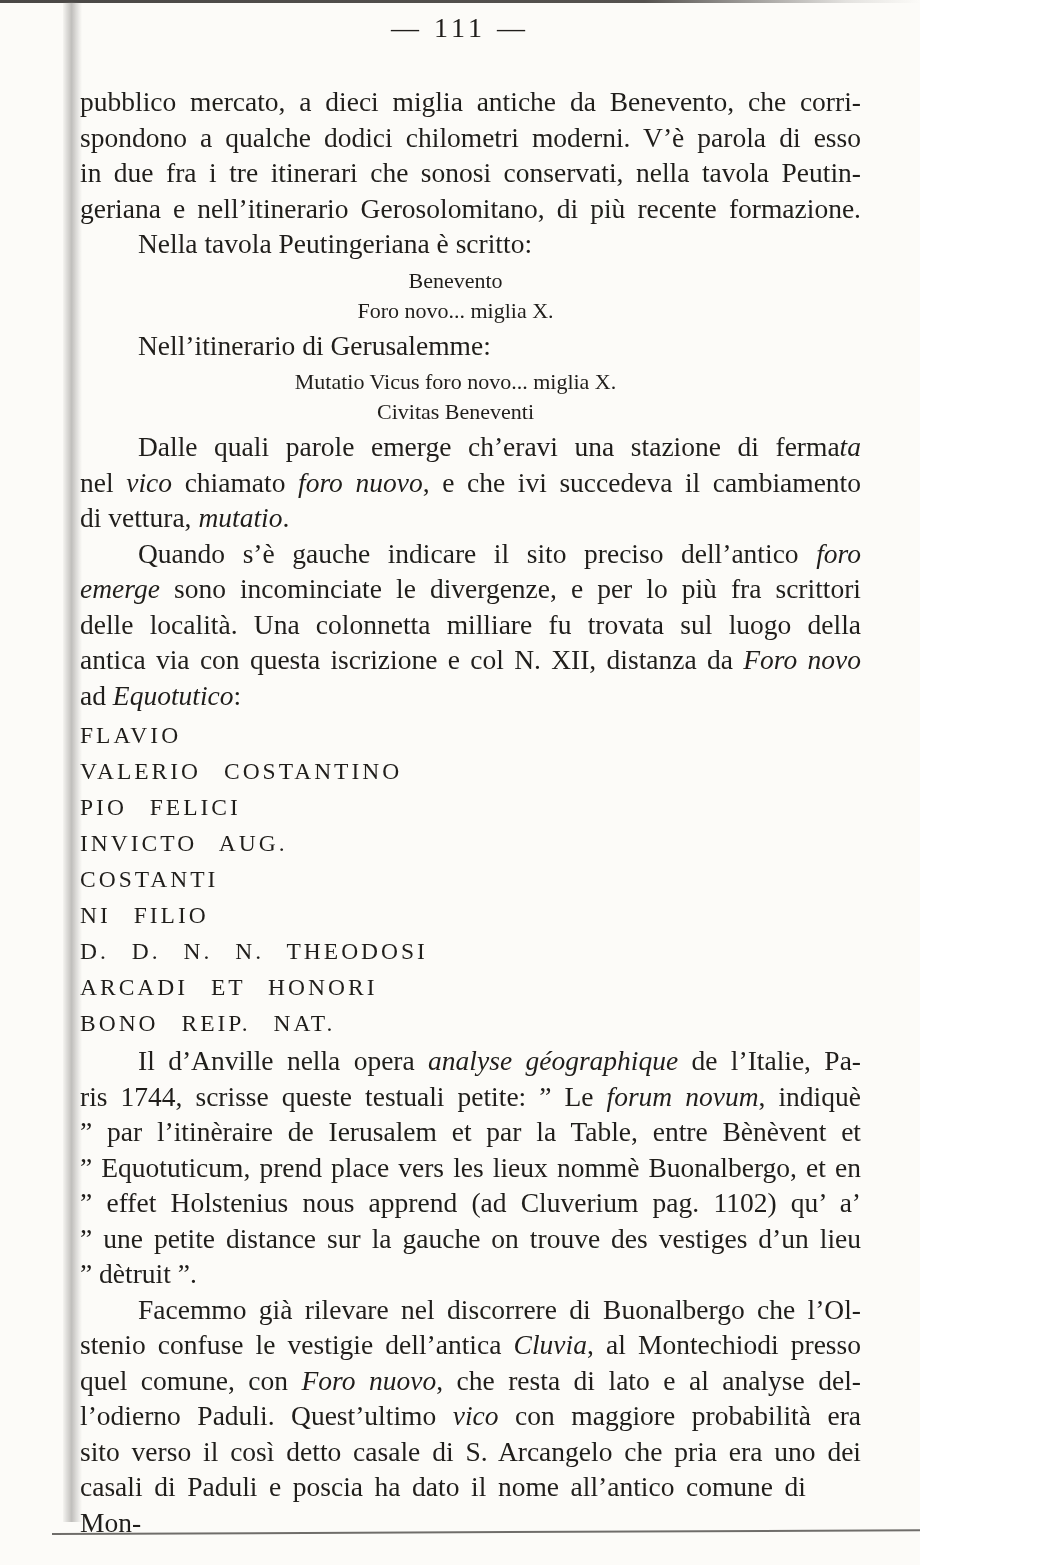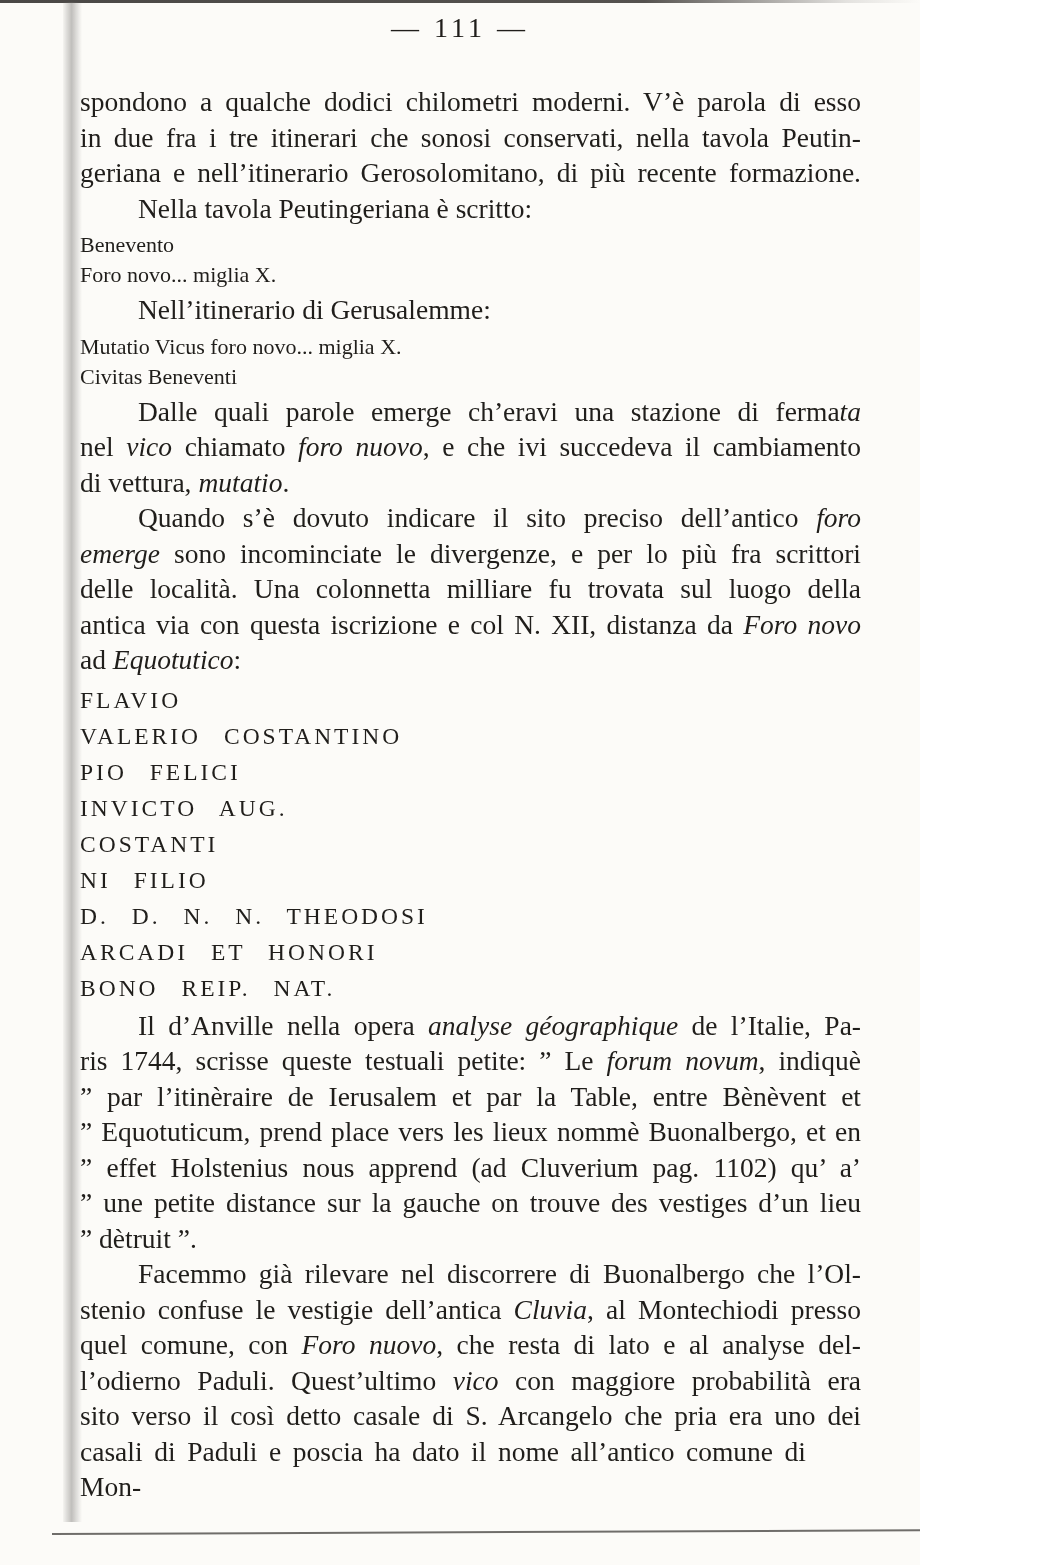--- a/index.html
+++ b/index.html
@@ -41,20 +41,21 @@
     line-height: 35.5px;
     white-space: normal;
   }
   .just { text-align: justify; text-align-last: justify; }
   .ind  { text-indent: 58px; }
   .shortright { padding-right: 55px; } 
   .cgroup { margin: 4px 0 2px 0; }
   .cln {
     font-size: 22px;
     line-height: 30px;
+    text-align: center;
     padding-right: 30px;
   }
   .igroup { margin: 4px 0 2px 0; }
   .iln {
     font-size: 23.5px;
     line-height: 36px;
     letter-spacing: 3px;
     word-spacing: 14px;
     padding-right: 20px;
   }
@@ -68,20 +69,21 @@
 <body>
 
 <div class="page">
   <div class="top-edge"></div>
   <div class="gutter"></div>
 
   <div class="pagenum">— 111 —</div>
 
   <div class="content">
 
+    <div class="ln just"><span>pubblico mercato, a dieci miglia antiche da Benevento, che corri-</span></div>
     <div class="ln just"><span>spondono a qualche dodici chilometri moderni. V’è parola di esso</span></div>
     <div class="ln just"><span>in due fra i tre itinerari che sonosi conservati, nella tavola Peutin-</span></div>
     <div class="ln just"><span>geriana e nell’itinerario Gerosolomitano, di più recente formazione.</span></div>
     <div class="ln ind"><span>Nella tavola Peutingeriana è scritto:</span></div>
 
     <div class="cgroup">
       <div class="cln">Benevento</div>
       <div class="cln">Foro novo... miglia X.</div>
     </div>
 
@@ -89,21 +91,21 @@
 
     <div class="cgroup">
       <div class="cln">Mutatio Vicus foro novo... miglia X.</div>
       <div class="cln">Civitas Beneventi</div>
     </div>
 
     <div class="ln just ind"><span>Dalle quali parole emerge ch’eravi una stazione di ferma</span><span class="it">ta</span></div>
     <div class="ln just"><span>nel </span><span class="it">vico</span><span> chiamato </span><span class="it">foro nuovo</span><span>, e che ivi succedeva il cambiamento</span></div>
     <div class="ln"><span>di vettura, </span><span class="it">mutatio</span><span>.</span></div>
 
-    <div class="ln just ind"><span>Quando s’è dovuto indicare il sito preciso dell’antico </span><span class="it">foro</span></div>
+    <div class="ln just ind"><span>Quando s’è gauche indicare il sito preciso dell’antico </span><span class="it">foro</span></div>
     <div class="ln just"><span class="it">emerge</span><span> sono incominciate le divergenze, e per lo più fra scrittori</span></div>
     <div class="ln just"><span>delle località. Una colonnetta milliare fu trovata sul luogo della</span></div>
     <div class="ln just"><span>antica via con questa iscrizione e col N. XII, distanza da </span><span class="it">Foro novo</span></div>
     <div class="ln"><span>ad </span><span class="it">Equotutico</span><span>:</span></div>
 
     <div class="igroup">
       <div class="iln">FLAVIO</div>
       <div class="iln">VALERIO COSTANTINO</div>
       <div class="iln">PIO FELICI</div>
       <div class="iln">INVICTO AUG.</div>

